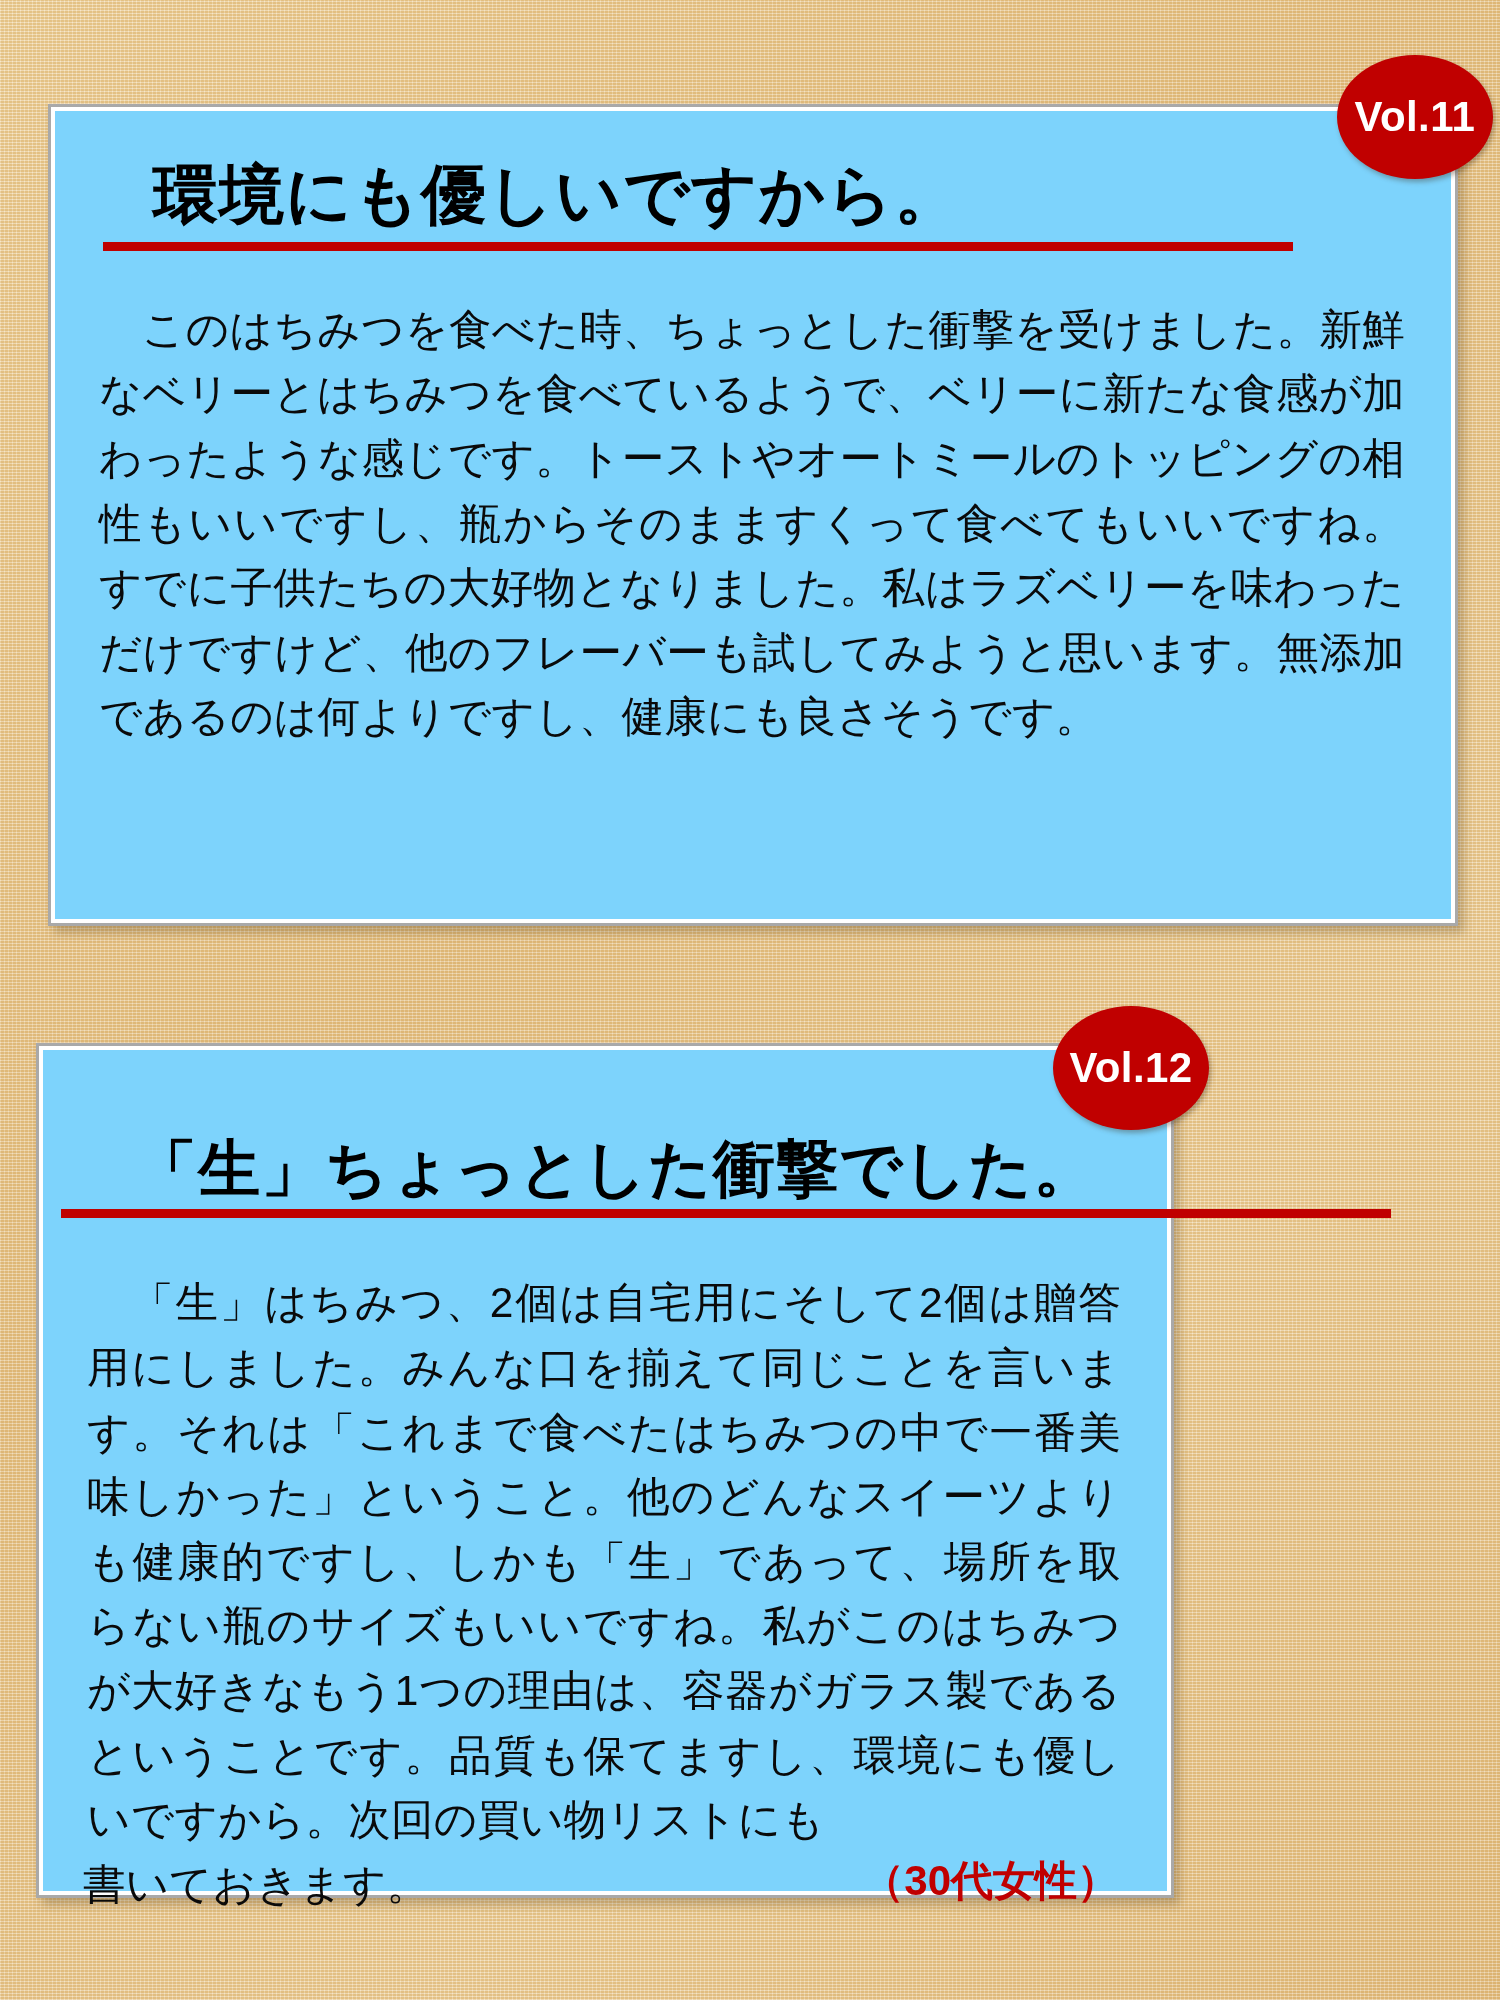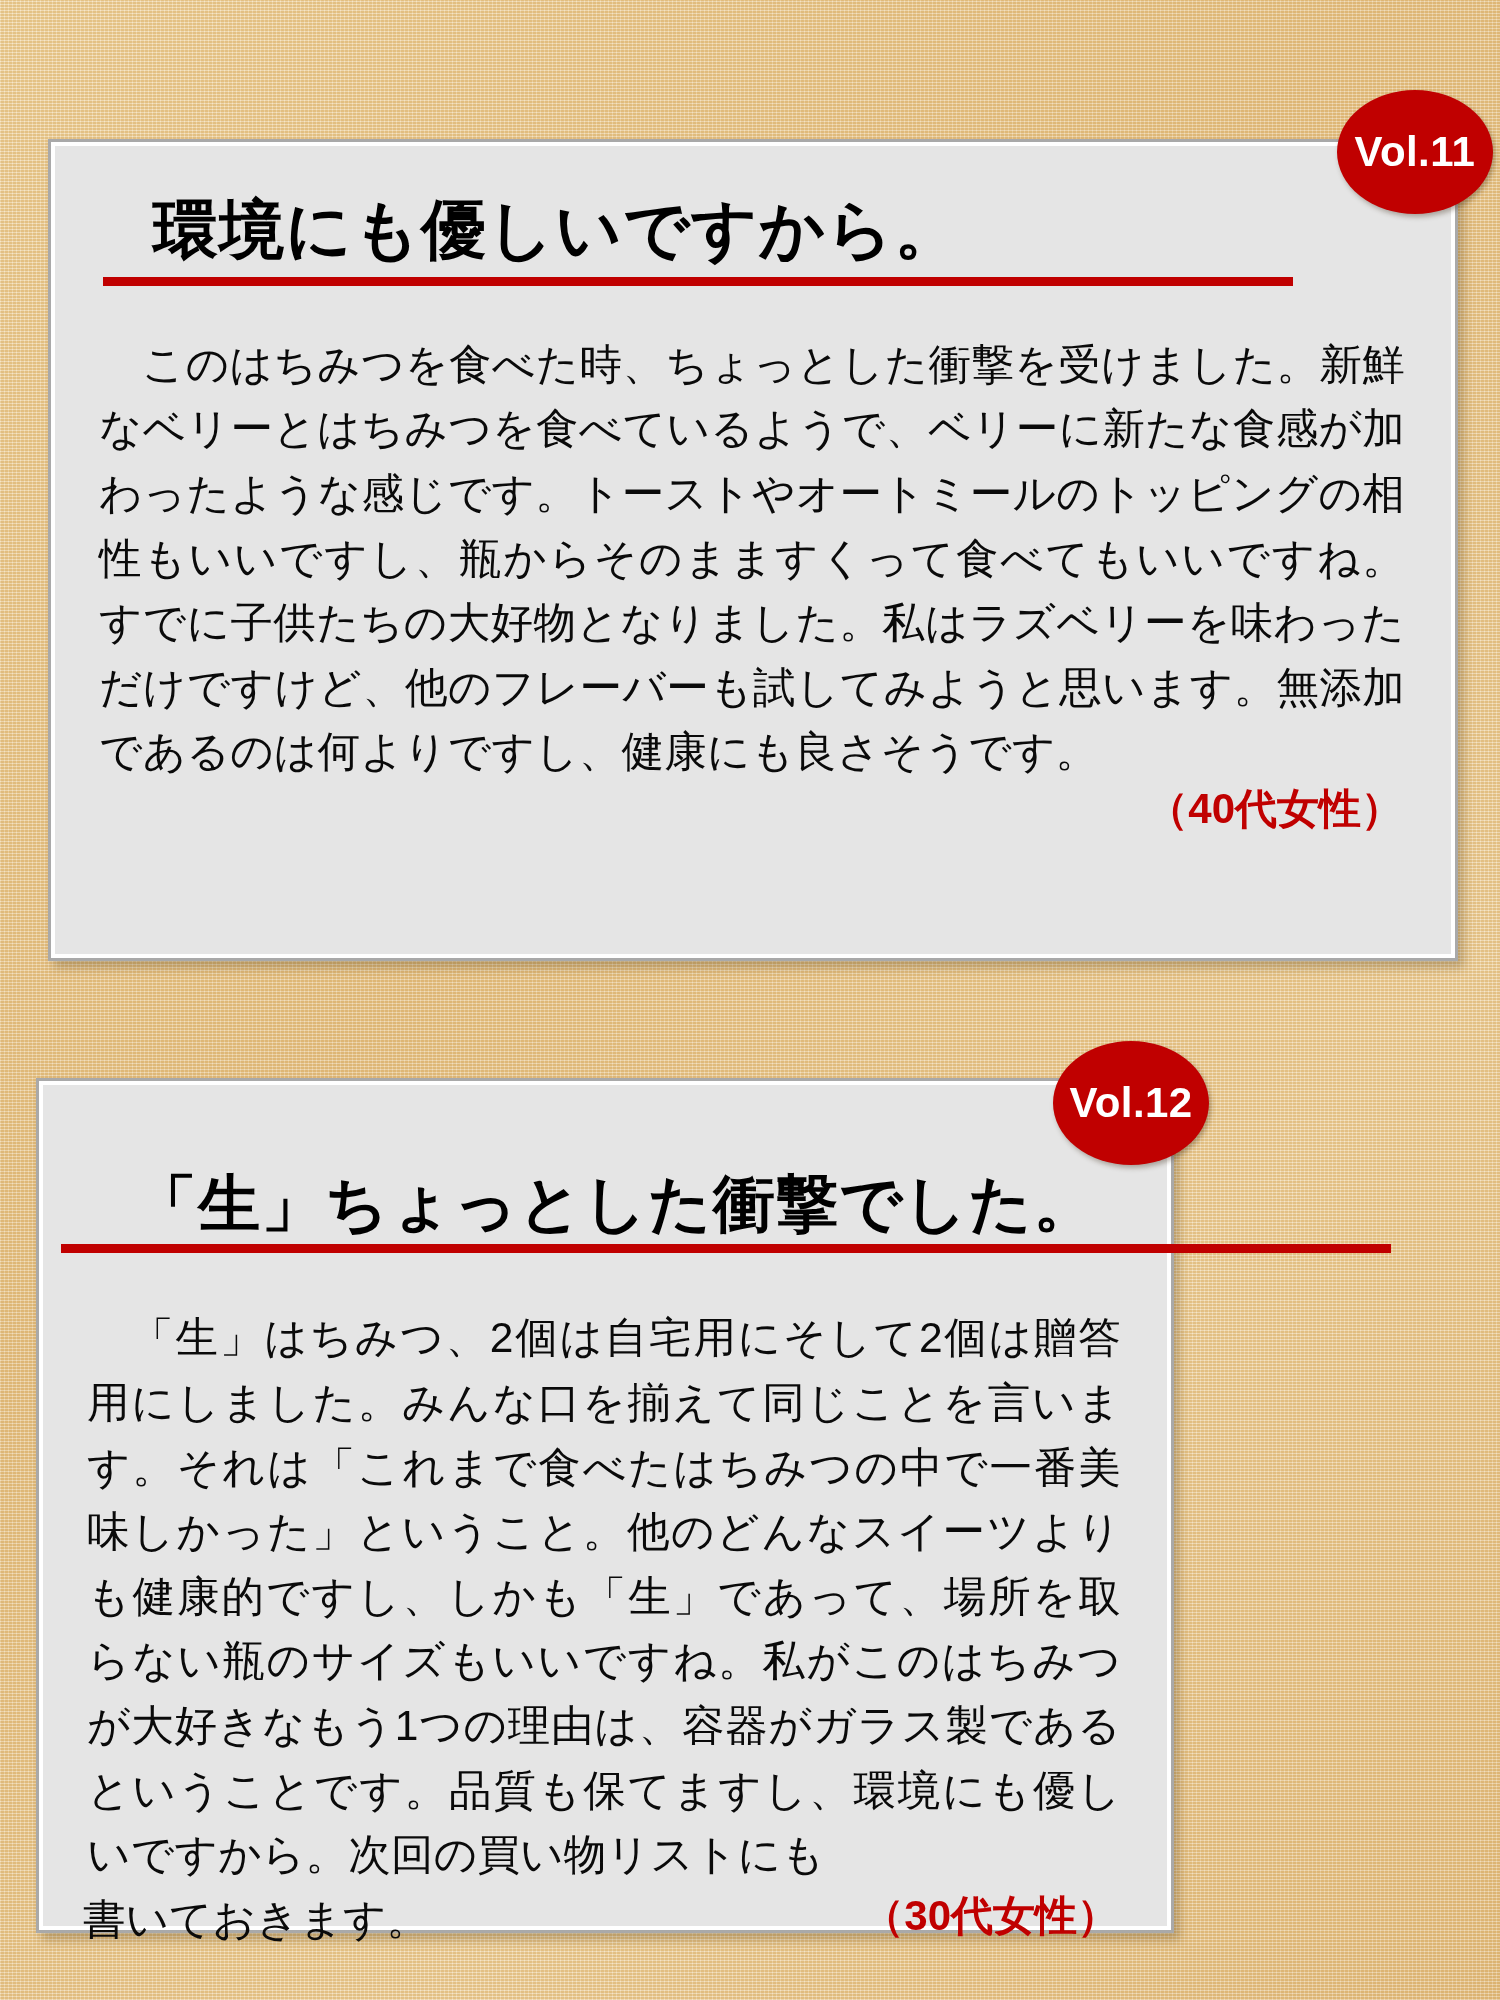--- a/index.html
+++ b/index.html
@@ -21,25 +21,24 @@
   .page {
     position: relative;
     width: 1500px;
     height: 2000px;
     box-sizing: border-box;
     padding: 0;
   }
 
   .card {
     position: absolute;
-    background: #e5e5e5;
+    background: #7dd3fc;
     border: 3px solid #a9a9a9;
     box-shadow: 0 0 0 4px #ffffff inset, 6px 7px 9px rgba(80,60,30,0.28);
     box-sizing: border-box;
-    margin-top: 35px;
   }
 
   .card-inner {
     position: relative;
     width: 100%;
     height: 100%;
     box-sizing: border-box;
     padding: 34px 44px 26px 44px;
   }
 
@@ -162,21 +161,20 @@
 <body>
 
 <div class="page">
 
   <div class="card card-1">
     <div class="card-inner">
       <div class="vol-badge vol-1">Vol.11</div>
       <h1 class="headline headline-1">環境にも優しいですから。</h1>
       <div class="headline-rule rule-1"></div>
       <p class="body-text body-1">　このはちみつを食べた時、ちょっとした衝撃を受けました。新鮮なベリーとはちみつを食べているようで、ベリーに新たな食感が加わったような感じです。トーストやオートミールのトッピングの相性もいいですし、瓶からそのまますくって食べてもいいですね。すでに子供たちの大好物となりました。私はラズベリーを味わっただけですけど、他のフレーバーも試してみようと思います。無添加であるのは何よりですし、健康にも良さそうです。</p>
-      <div class="attribution">（40代女性）</div>
     </div>
   </div>
 
   <div class="card card-2">
     <div class="card-inner">
       <div class="vol-badge vol-2">Vol.12</div>
       <h1 class="headline headline-2">「生」ちょっとした衝撃でした。</h1>
       <div class="headline-rule rule-2"></div>
       <p class="body-text body-2">　「生」はちみつ、2個は自宅用にそして2個は贈答用にしました。みんな口を揃えて同じことを言います。それは「これまで食べたはちみつの中で一番美味しかった」ということ。他のどんなスイーツよりも健康的ですし、しかも「生」であって、場所を取らない瓶のサイズもいいですね。私がこのはちみつが大好きなもう1つの理由は、容器がガラス製であるということです。品質も保てますし、環境にも優しいですから。次回の買い物リストにも</p>
       <div class="attr-row-2">

